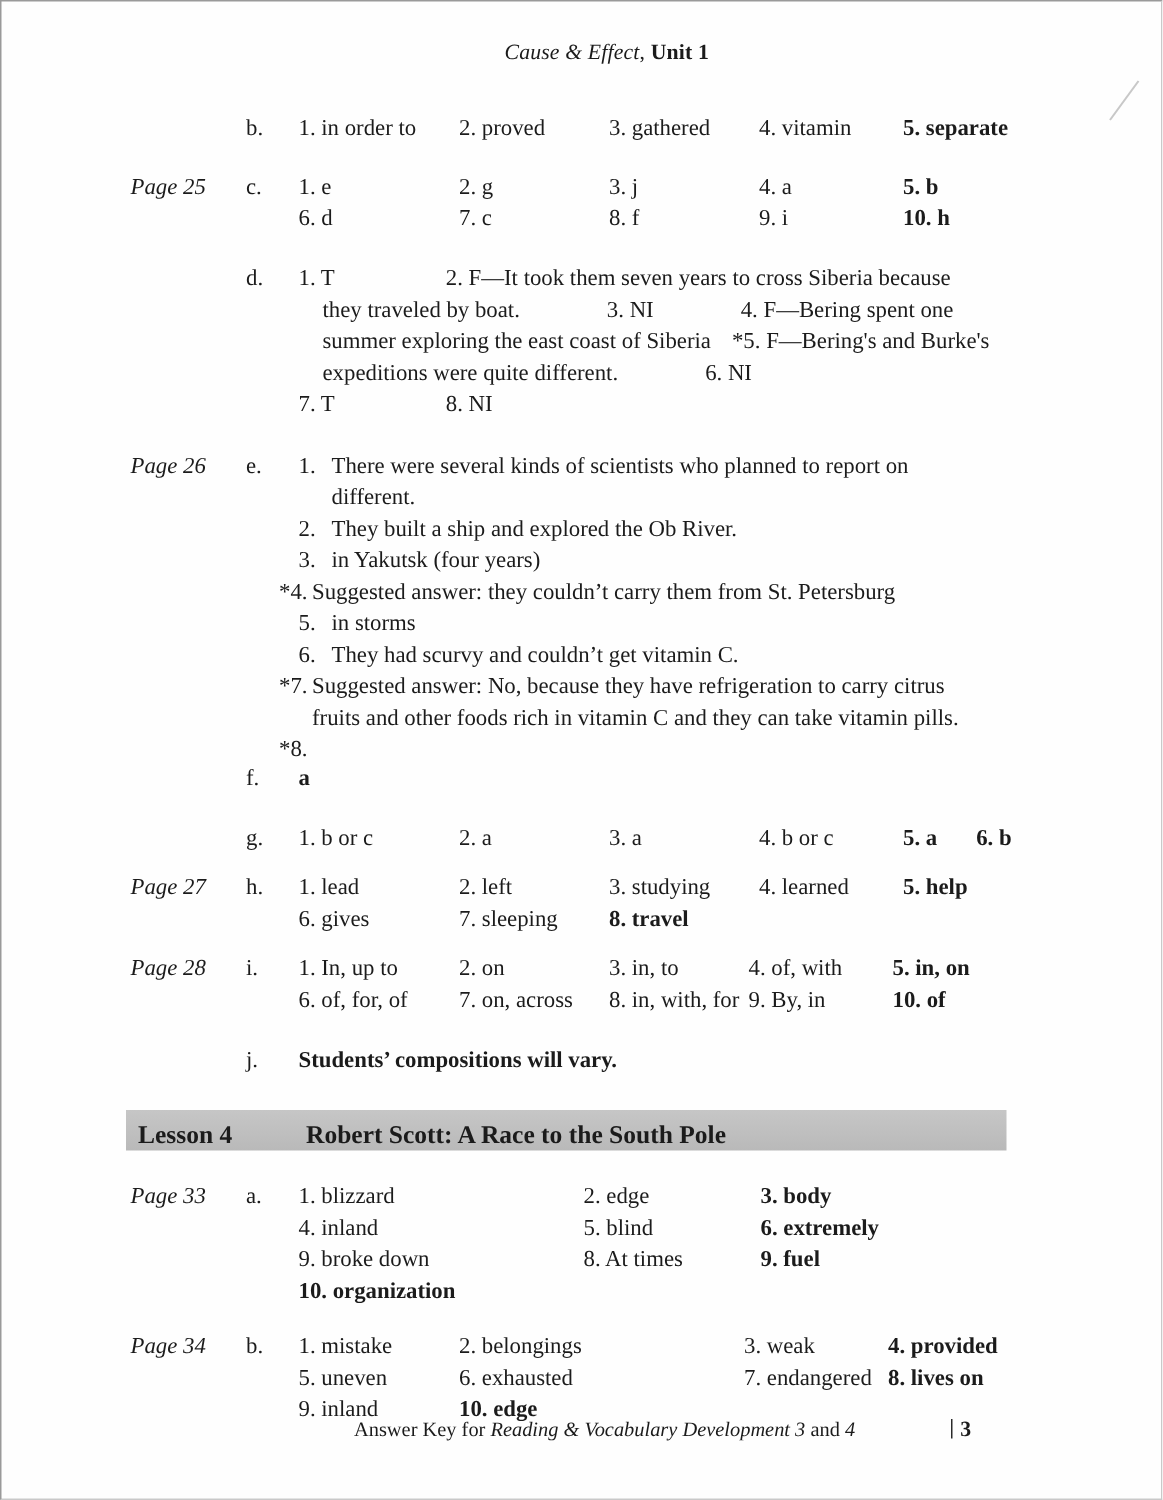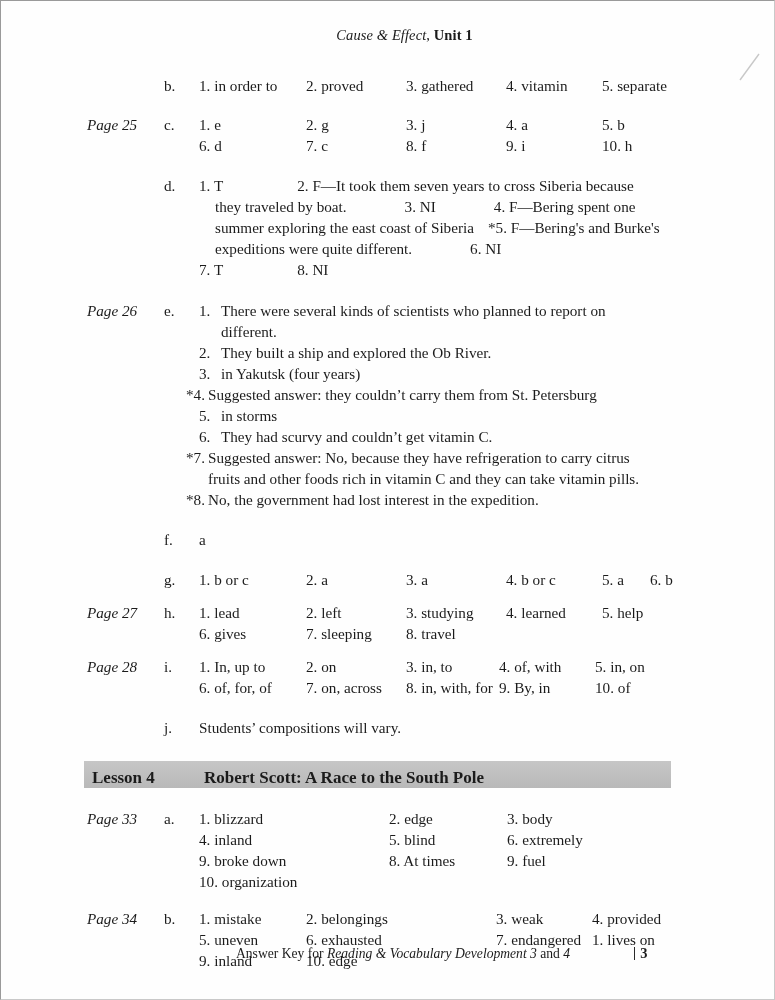--- a/index.html
+++ b/index.html
@@ -90,21 +90,21 @@
   }
   .gridrow > span { display: inline-block; }
 
   
   .c-w107 { width: 107px; }
   .c-w100 { width: 100px; }
   .c-w93  { width: 93px; }
   .c-w190 { width: 190px; }
   .c-w118 { width: 118px; }
   .c-w96  { width: 96px; }
-  .c-auto { width: auto; }
+  .c-auto { width: auto; font-weight: bold; }
   .sub6 { margin-left: 26px; }
 
   
   .flow {
     margin-left: 112px;
     font-size: 15.2px;
     line-height: 21px;
     width: 500px;
   }
   .flow .gap-lg { display: inline-block; width: 74px; }
@@ -290,21 +290,20 @@
           <span class="marker">6.</span>
           <span>They had scurvy and couldn’t get vitamin C.</span>
         </div>
         <div class="li starred">
           <span class="marker">*7.</span>
           <span>Suggested answer: No, because they have refrigeration to carry citrus</span>
           <span class="cont">fruits and other foods rich in vitamin C and they can take vitamin pills.</span>
         </div>
         <div class="li starred">
           <span class="marker">*8.</span>
-          <span>No, the government had lost interest in the expedition.</span>
         </div>
       </div>
     </div>
 
     <div class="ans-block" style="margin-top:19px;">
       <span class="sec-letter">f.</span>
       <div class="sec-body">
         <div class="gridrow">
           <span class="c-auto">a</span>
         </div>
@@ -413,21 +412,21 @@
         <div class="gridrow">
           <span class="c-w107">1. mistake</span>
           <span class="c-w190">2. belongings</span>
           <span class="c-w96">3. weak</span>
           <span class="c-auto">4. provided</span>
         </div>
         <div class="gridrow">
           <span class="c-w107">5. uneven</span>
           <span class="c-w190">6. exhausted</span>
           <span class="c-w96">7. endangered</span>
-          <span class="c-auto">1. lives on</span>
+          <span class="c-auto">8. lives on</span>
         </div>
         <div class="gridrow">
           <span class="c-w107">9. inland</span>
           <span class="c-auto">10. edge</span>
         </div>
       </div>
     </div>
 
   </div>
 

